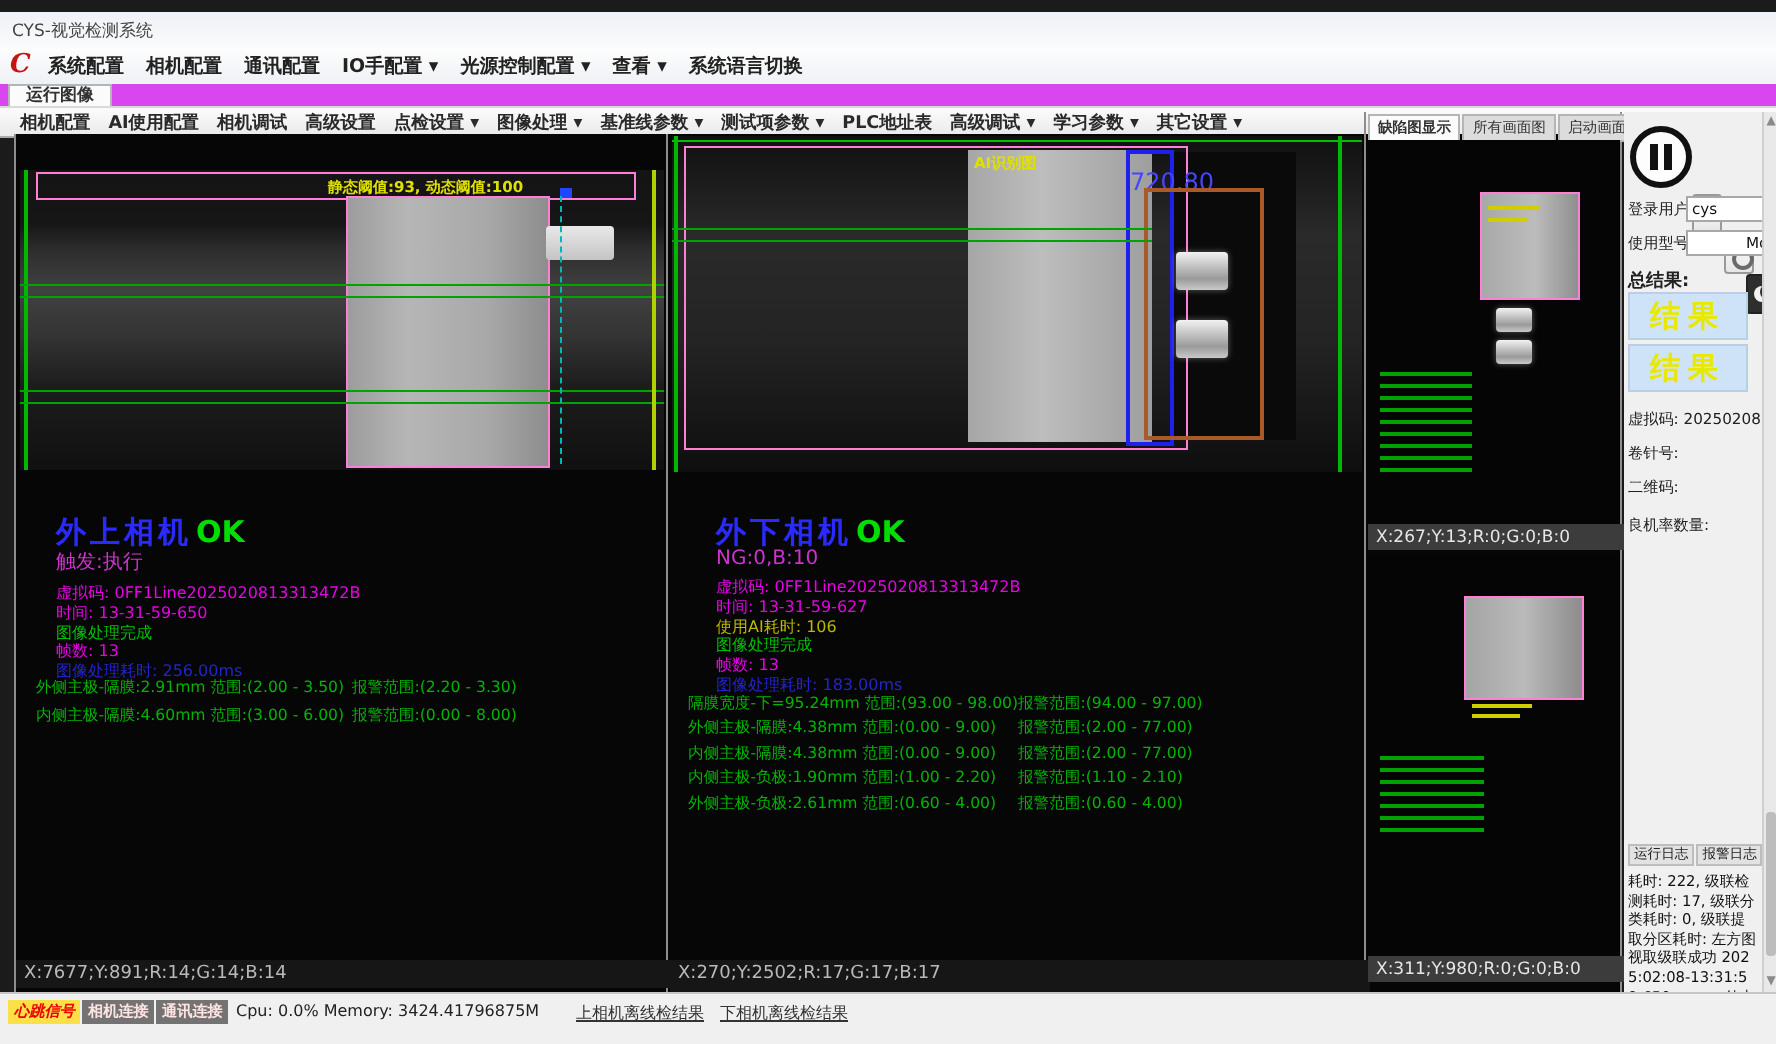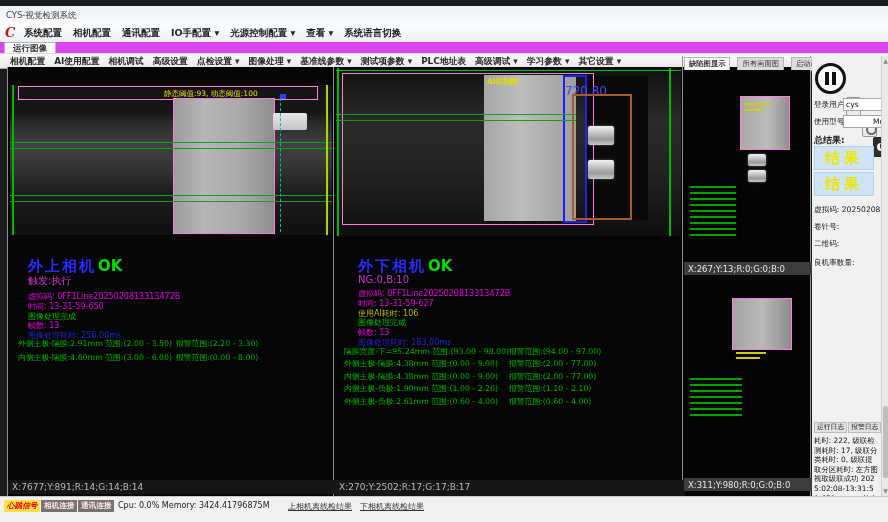--- a/index.html
+++ b/index.html
@@ -35,21 +35,21 @@
   .cam-title{font-size:15px;font-weight:bold;color:#2a2aff;letter-spacing:2px;white-space:nowrap;}
   .cam-ok{color:#00dd00;font-size:15px;letter-spacing:0;margin-left:2px;}
   .tiny-mag{font-size:10px;color:#cc33cc;margin-top:-2px;}
   .ln{font-size:8px;white-space:nowrap;line-height:9.8px;}
   .mag{color:#e800e8;} .grn{color:#00c000;} .blu{color:#2424c8;} .yel{color:#b9b900;}
   .mrow{position:relative;height:14px;font-size:7.8px;color:#00b400;white-space:nowrap;}
   .mrow .mval{position:absolute;left:0;}
   .mrow .malarm{position:absolute;left:158px;}
   .mrow.mid .malarm{left:165px;}
   
-  .rtabs{display:flex;gap:7px;justify-content:center;}
+  .rtabs{display:flex;gap:1px;justify-content:center;}
   .rtab{font-size:7.3px;color:#333;background:#dcdcdc;border:1px solid #b5b5b5;padding:1px 4px;white-space:nowrap;}
   .rtab.active{background:#fbfbfb;font-weight:bold;}
   .mini{background:#050505;}
   .stripes-g{background:repeating-linear-gradient(180deg,rgba(0,0,0,0) 0 4px,rgba(0,190,0,.85) 4px 6px);}
   .ybar{background:#cfcf00;height:2px;}
   .metal{background:linear-gradient(180deg,#f2f2f2,#9a9a9a 70%,#c9c9c9);border-radius:2px;box-shadow:0 0 3px rgba(255,255,255,.35);}
   
   .sidebar{left:812px;top:56px;width:76px;height:440px;background:#f0f0f0;}
   .sb-label{font-size:7.6px;color:#222;white-space:nowrap;}
   .sb-input{background:#fff;border:1px solid #a8a8a8;font-size:7.6px;color:#111;line-height:11px;padding-left:2px;height:11px;}
@@ -124,21 +124,21 @@
 
   <div class="abs main"></div>
 
   <div class="abs vline" style="left:7px;top:67px;height:429px;"></div>
   <div class="abs vline" style="left:333px;top:67px;height:429px;"></div>
   <div class="abs vline" style="left:682px;top:56px;height:440px;"></div>
   <div class="abs vline" style="left:810px;top:56px;height:440px;"></div>
 
   <div class="abs li" style="left:10px;top:85px;width:322px;height:150px;">
     <div class="abs vline-g" style="left:2px;top:0;height:150px;"></div>
-    <div class="abs pinkbox" style="left:8px;top:1px;width:298px;height:12px;">
+    <div class="abs pinkbox" style="left:8px;top:1px;width:298px;height:12px;font-weight:bold;">
       <span class="ov-label abs" style="left:145px;top:2px;">静态阈值:93, 动态阈值:100</span>
     </div>
     <div class="abs" style="left:270px;top:9px;width:6px;height:5px;background:#2244ff;"></div>
     <div class="abs pinkbox" style="left:163px;top:13px;width:100px;height:134px;background:linear-gradient(90deg,#9c9c9c,#b6b6b6 30%,#a8a8a8 70%,#8d8d8d);"></div>
     <div class="abs" style="left:263px;top:28px;width:34px;height:17px;background:linear-gradient(180deg,#e9e9e9,#c4c4c4);border-radius:2px;"></div>
     <div class="abs hline-g" style="left:0;top:57px;width:322px;"></div>
     <div class="abs hline-g" style="left:0;top:63px;width:322px;"></div>
     <div class="abs hline-g" style="left:0;top:110px;width:322px;"></div>
     <div class="abs hline-g" style="left:0;top:116px;width:322px;"></div>
     <div class="abs" style="left:270px;top:13px;height:134px;border-left:1px dashed #00b8b8;"></div>

